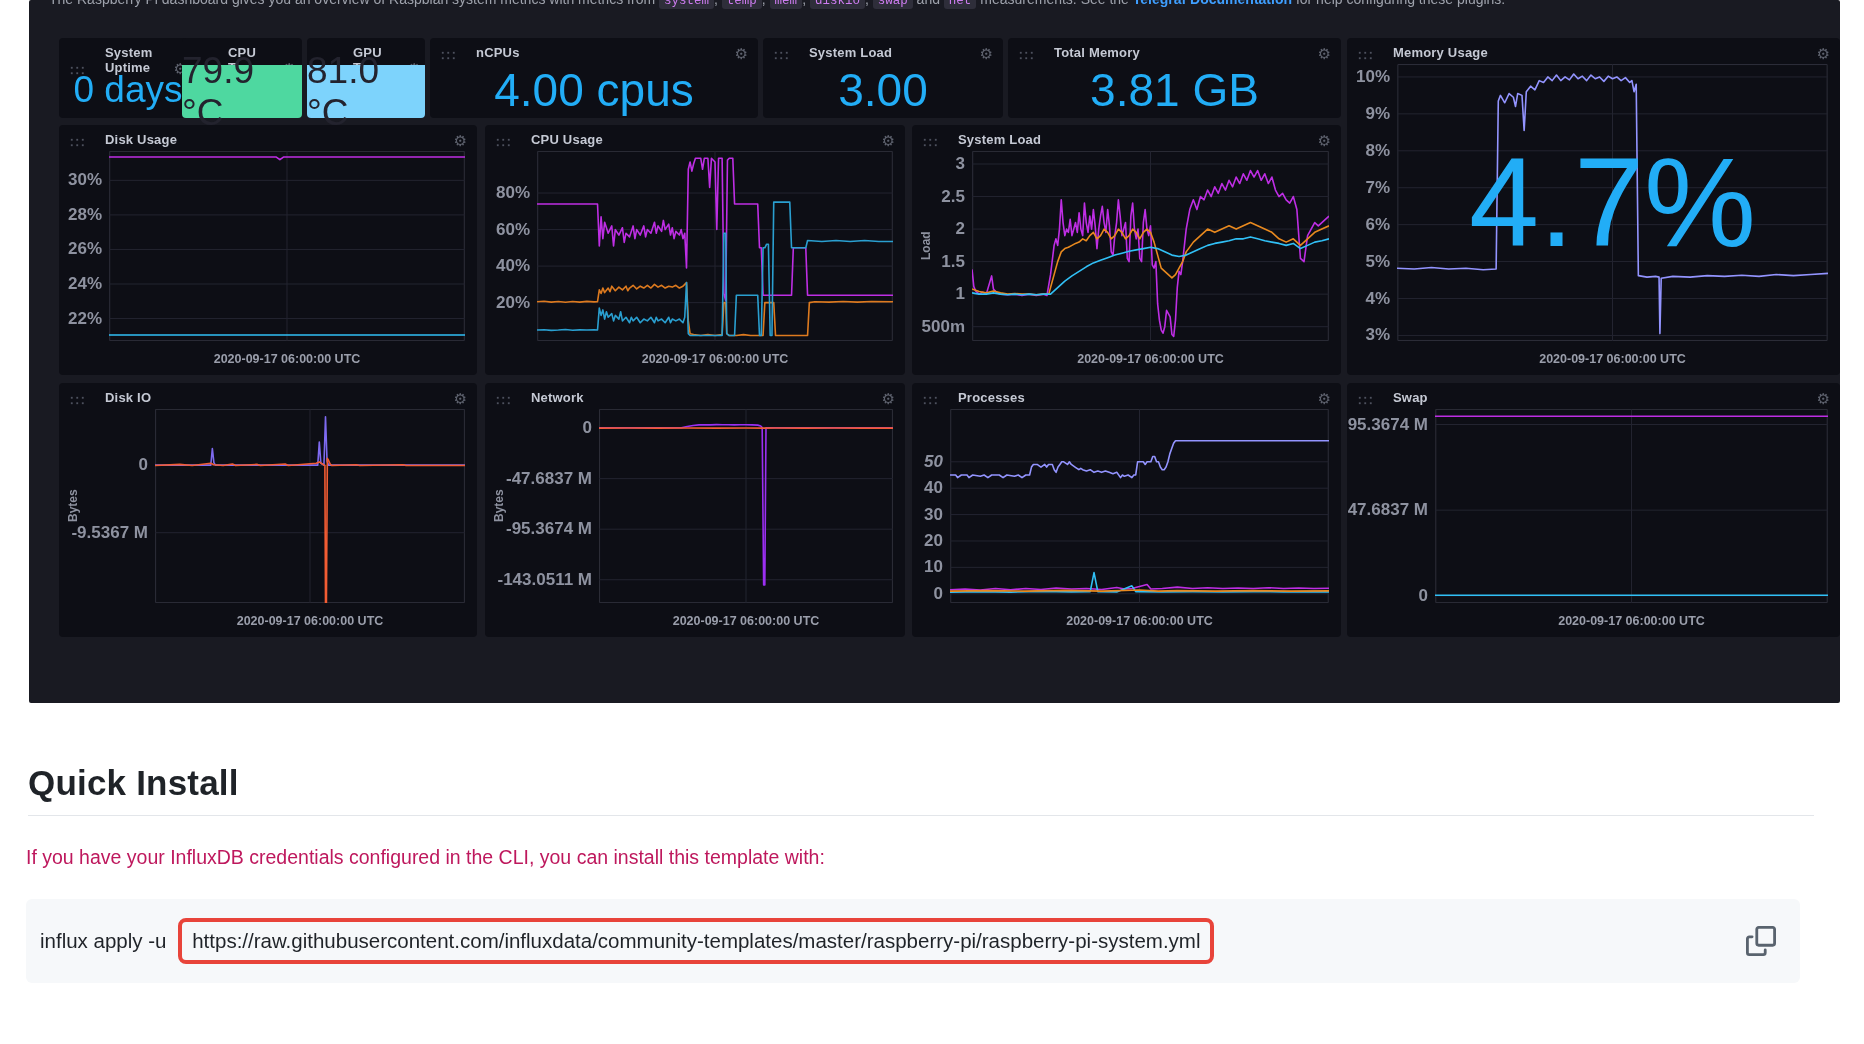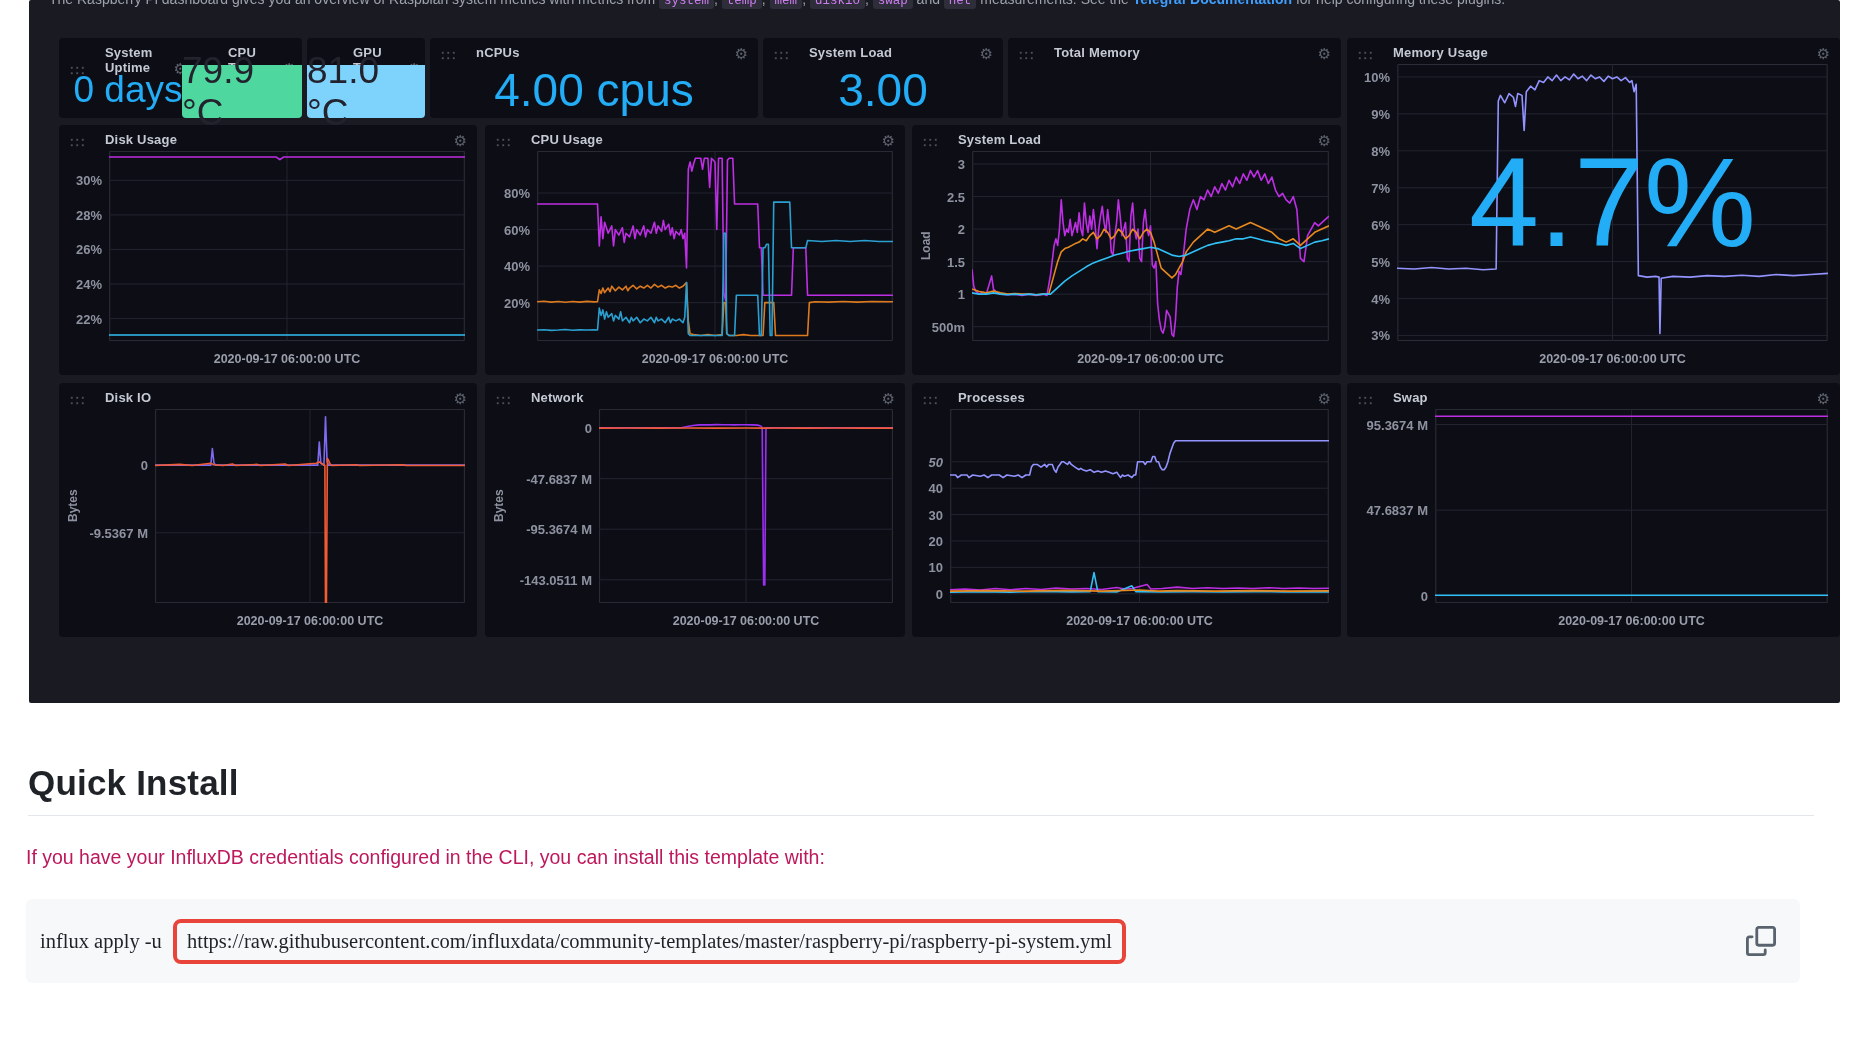--- a/index.html
+++ b/index.html
@@ -37,41 +37,41 @@
   }
   .stat-sm { font-size:37px; }
   .stat-lg { font-size:46px; }
   .stat-fill { position:absolute; left:0; right:0; top:27px; bottom:0; border-radius:0 0 4px 4px;
     display:flex; align-items:center; justify-content:center; font-size:37px; color:#23232e; }
   
   .chart-wrap { position:absolute; left:6px; right:12px; top:26px; bottom:34px; display:flex; }
   .axis-name { writing-mode:vertical-rl; transform:rotate(180deg); font-size:12px; font-weight:700;
     color:#8e92a0; display:flex; align-items:center; justify-content:center; width:16px; flex:none; }
   .y-axis { position:relative; flex:none; }
-  .tick { position:absolute; right:7px; transform:translateY(-50%); font-size:13px; font-weight:700;
+  .tick { position:absolute; right:7px; transform:translateY(-50%); font-size:17px; font-weight:700;
     color:#8e92a0; white-space:nowrap; }
   .plot { flex:1 1 auto; position:relative; }
   .plot svg { position:absolute; left:0; top:0; width:100%; height:100%; }
   .x-label { position:absolute; left:0; right:0; bottom:-25px; text-align:center;
     font-size:12.5px; font-weight:700; color:#9a9eab; white-space:nowrap; }
   .big-stat { position:absolute; left:0; right:0; top:0; bottom:0; display:flex;
     align-items:center; justify-content:center; font-size:126px; color:#22ADF6; font-weight:400; }
   
   .gh { position:absolute; left:26px; top:703px; width:1788px; }
   .gh h2 {
     margin:60px 0 0 2px; font-size:35px; font-weight:600; color:#1f2328;
     padding-bottom:12px; border-bottom:1px solid #e3e6ea; letter-spacing:.2px;
   }
   .gh p { margin:30px 0 0 0; font-size:19.5px; color:#be185d; }
   .codeblock {
     margin-top:30px; background:#f6f8fa; border-radius:6px; width:1774px;
     min-height:84px; display:flex; align-items:center; padding:0 14px;
     box-sizing:border-box; position:relative;
   }
-  .codeline { display:flex; align-items:center; font-family:Liberation Serif, serif;
+  .codeline { display:flex; align-items:center; font-family:Liberation Sans, sans-serif;
     font-size:20.5px; color:#1f2328; white-space:pre; }
   .redbox {
     border:4px solid #e8443a; border-radius:8px; padding:7px 10px; margin-left:6px;
     display:inline-block;
   }
   .copy-btn {
     position:absolute; right:22px; top:50%; transform:translateY(-50%);
     width:34px; height:34px; display:flex; align-items:center; justify-content:center;
     background:transparent; border:none; cursor:pointer; padding:0;
   }
@@ -127,20 +127,21 @@
       </div>
     <div class="stat-value stat-lg">3.00</div>
   </div>
 
   <div class="panel" style="left:979px;top:38px;width:333px;height:80px">
     <div class="phead">
         <div class="dots"></div>
       <div class="ptitle">Total Memory</div>
       <div class="gear">⚙</div>
       </div>
+    <div class="stat-value stat-lg">3.81 GB</div>
   </div>
 
   <div class="panel" style="left:1318px;top:38px;width:493px;height:337px">
     <div class="phead">
         <div class="dots"></div>
       <div class="ptitle">Memory Usage</div>
       <div class="gear">⚙</div>
       </div>
     <div class="chart-wrap">
       <div class="y-axis" style="width:44px">

